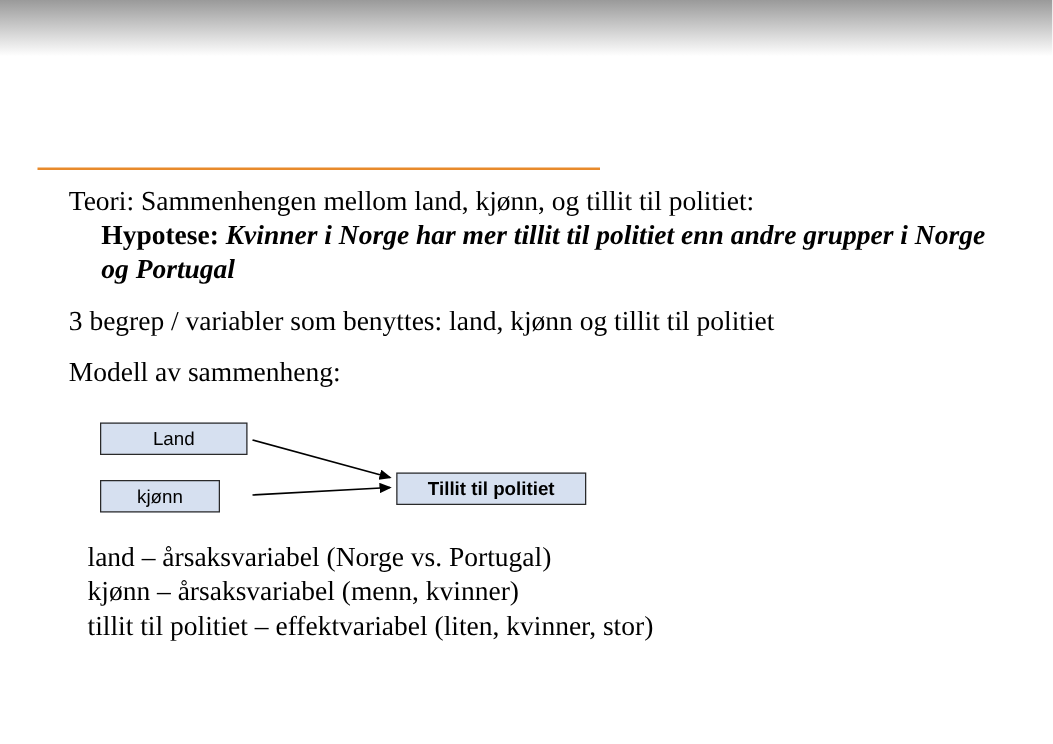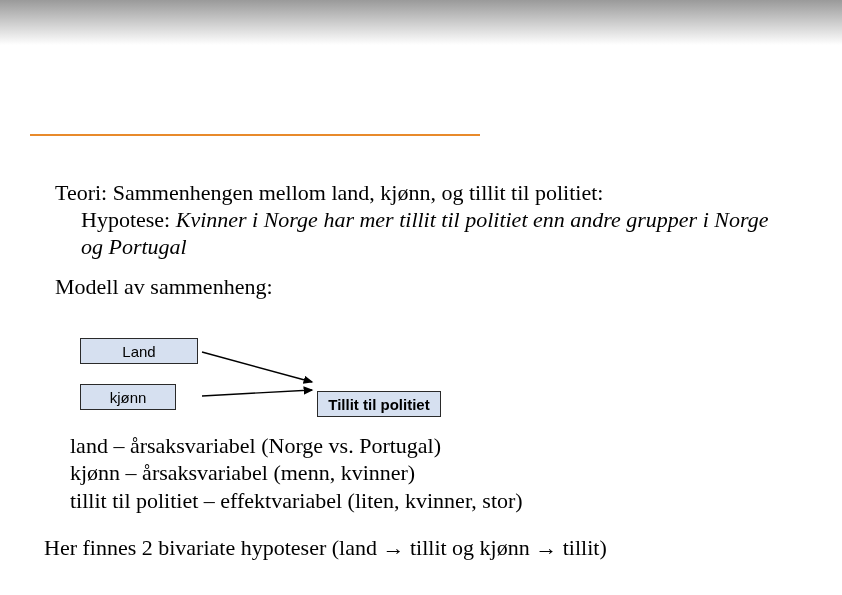--- a/index.html
+++ b/index.html
@@ -37,24 +37,24 @@
     background: #e88a2b;
   }
   .body {
     position: absolute;
     left: 55px;
     top: 148px;
     width: 740px;
     font-size: 22px;
     color: #000000;
     line-height: 1.22;
-    margin-top: 32px;
   }
   .indent {
     padding-left: 26px;
+    font-weight: bold;
   }
   .italic { font-style: italic; }
   .spaced { margin-top: 16px; }
   .spaced2 { margin-top: 14px; }
   .diagram {
     position: absolute;
     left: 80px;
     top: 338px;
     width: 500px;
     height: 82px;
@@ -67,21 +67,21 @@
     font-size: 15px;
     color: #000;
     display: flex;
     align-items: center;
     justify-content: center;
     padding: 0 6px;
     box-sizing: border-box;
   }
   .box-land   { left: 0;   top: 0;   width: 118px; height: 26px; }
   .box-kjonn  { left: 0;   top: 46px; width: 96px; height: 26px; }
-  .box-tillit { left: 237px; top: 53px; width: 124px; height: 26px; font-weight: bold; }
+  .box-tillit { left: 237px; top: 40px; width: 152px; height: 26px; font-weight: bold; }
   .arrow-svg {
     position: absolute;
     left: 0; top: 0;
     width: 500px; height: 82px;
   }
   .lower {
     position: absolute;
     left: 70px;
     top: 432px;
     width: 740px;
@@ -103,20 +103,21 @@
 
 <div class="slide">
 
   <div class="title-underline"></div>
 
   <div class="body">
     <div>Teori: Sammenhengen mellom land, kjønn, og tillit til politiet:</div>
     <div class="indent">
       <span>Hypotese: </span><span class="italic">Kvinner i Norge har mer tillit til politiet enn andre grupper i Norge og Portugal</span>
     </div>
+    <div class="spaced">3 begrep / variabler som benyttes: land, kjønn og tillit til politiet</div>
     <div class="spaced2">Modell av sammenheng:</div>
   </div>
 
   <div class="diagram">
     <div class="box box-land">Land</div>
     <div class="box box-kjonn">kjønn</div>
     <div class="box box-tillit">Tillit til politiet</div>
     <svg class="arrow-svg">
       <defs>
         <marker id="ah" markerWidth="8" markerHeight="8" refX="6" refY="3" orient="auto" markerUnits="strokeWidth">
@@ -127,15 +128,14 @@
       <line x1="122" y1="58" x2="232" y2="52" stroke="#000" stroke-width="1.4" marker-end="url(#ah)"></line>
     </svg>
   </div>
 
   <div class="lower">
     <div>land – årsaksvariabel (Norge vs. Portugal)</div>
     <div>kjønn – årsaksvariabel (menn, kvinner)</div>
     <div>tillit til politiet – effektvariabel (liten, kvinner, stor)</div>
   </div>
 
-  <div class="final">Her finnes 2 bivariate hypoteser (land → tillit  og  kjønn → tillit)</div>
 
 </div>
 
 </body></html>

